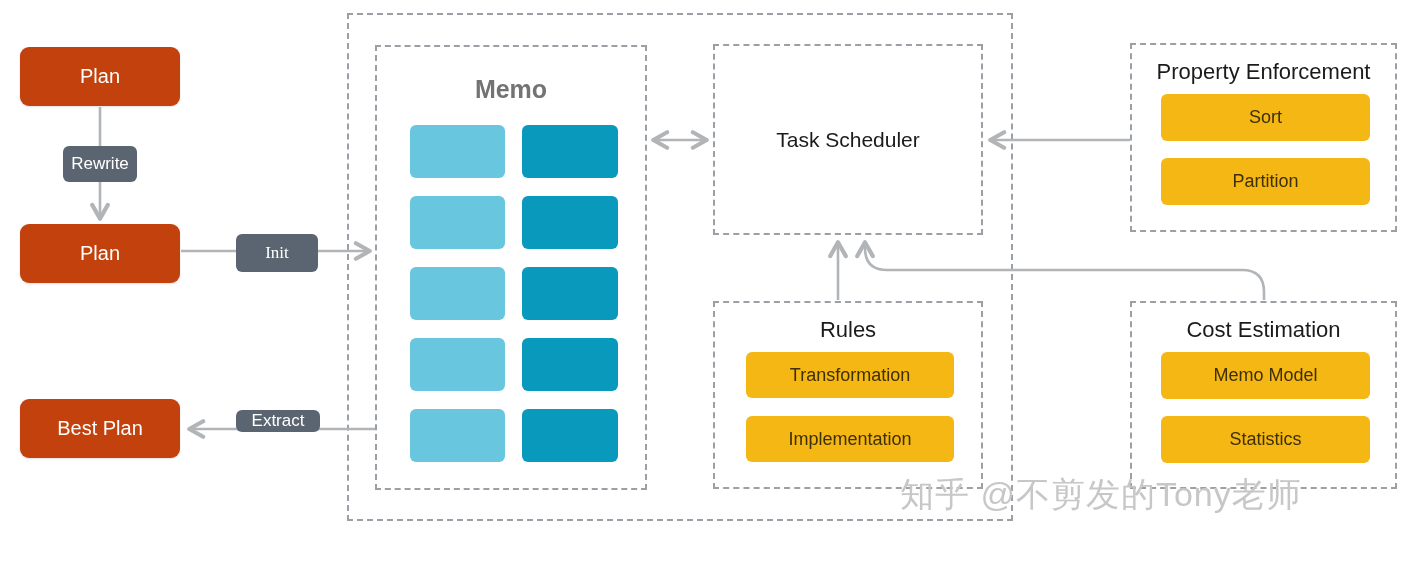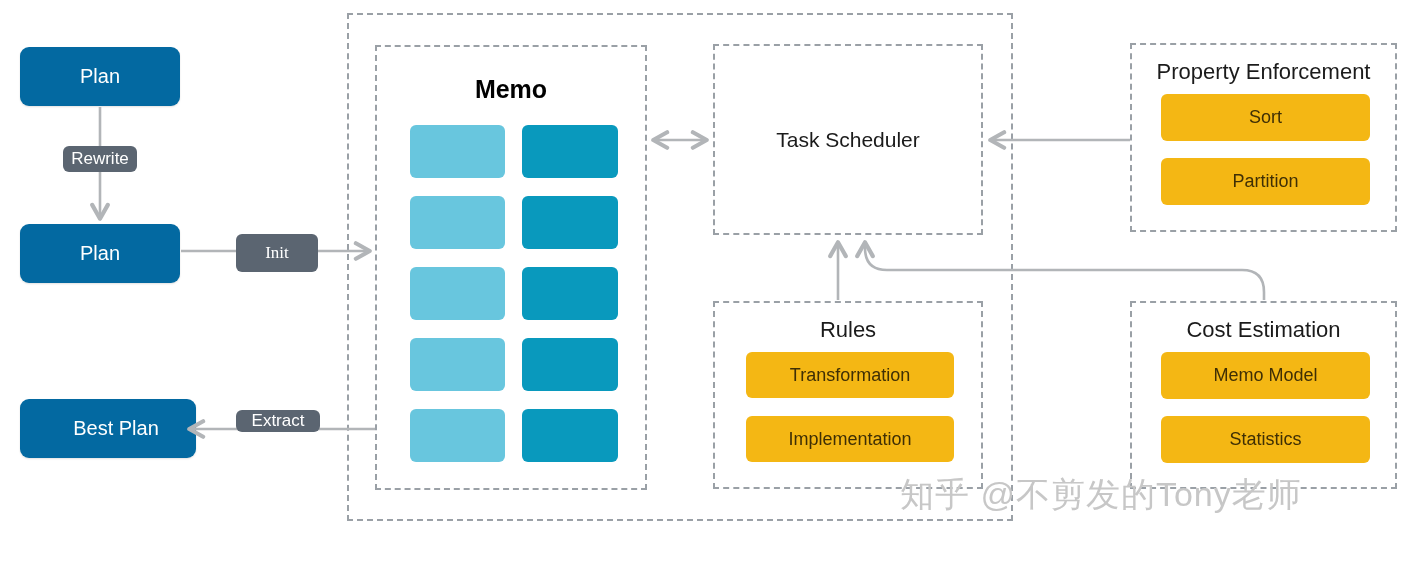--- a/index.html
+++ b/index.html
@@ -12,42 +12,42 @@
   
   .dashed { position:absolute; border:2px dashed #9aa0a6; background:transparent; box-sizing:border-box; }
   .outer-box   { left:347px; top:13px;  width:666px; height:508px; }
   .memo-box    { left:375px; top:45px;  width:272px; height:445px; }
   .ts-box      { left:713px; top:44px;  width:270px; height:191px; display:flex; align-items:center; justify-content:center; }
   .rules-box   { left:713px; top:301px; width:270px; height:188px; }
   .pe-box      { left:1130px; top:43px; width:267px; height:189px; }
   .ce-box      { left:1130px; top:301px; width:267px; height:188px; }
 
   .panel-title { text-align:center; margin-top:14px; font-size:22px; color:#1b1b1b; font-weight:500; }
-  .memo-title  { text-align:center; margin-top:28px; font-size:25px; color:#000000; font-weight:600; }
+  .memo-title  { text-align:center; margin-top:28px; font-size:25px; color:#737373; font-weight:600; }
   .ts-title    { font-size:21px; color:#1b1b1b; font-weight:500; }
 
   
   .teal {
     position:absolute; width:160px; height:59px; border-radius:9px;
-    background:#0369a1; color:#ffffff; font-size:20px;
+    background:#c2410c; color:#ffffff; font-size:20px;
     display:flex; align-items:center; justify-content:center;
     box-shadow:0 1px 2px rgba(0,0,0,0.12);
   }
   .plan-top  { left:20px; top:47px; }
   .plan-bot  { left:20px; top:224px; }
-  .best-plan { left:20px; top:399px;padding-left:16px; }
+  .best-plan { left:20px; top:399px; }
 
   
   .chip-gray {
     position:absolute; background:#5b6571; color:#ffffff;
     border-radius:6px; font-size:17px;
     display:flex; align-items:center; justify-content:center;
     z-index:3;
   }
-  .chip-rewrite { left:63px;  top:146px; width:74px; height:26px; }
+  .chip-rewrite { left:63px;  top:146px; width:74px; height:36px; }
   .chip-init    { left:236px; top:234px; width:82px; height:38px;font-family:Liberation Serif, serif; }
   .chip-extract { left:236px; top:410px; width:84px; height:22px; }
 
   
   .memo-grid { position:absolute; left:0; top:78px; width:100%; }
   .memo-row  { position:absolute; left:0; width:100%; height:53px; }
   .memo-cell { position:absolute; top:0; height:53px; border-radius:6px; }
   .memo-cell.light { left:33px;  width:95px; background:#68c6de; }
   .memo-cell.dark  { left:145px; width:96px; background:#0999bd; }
 

